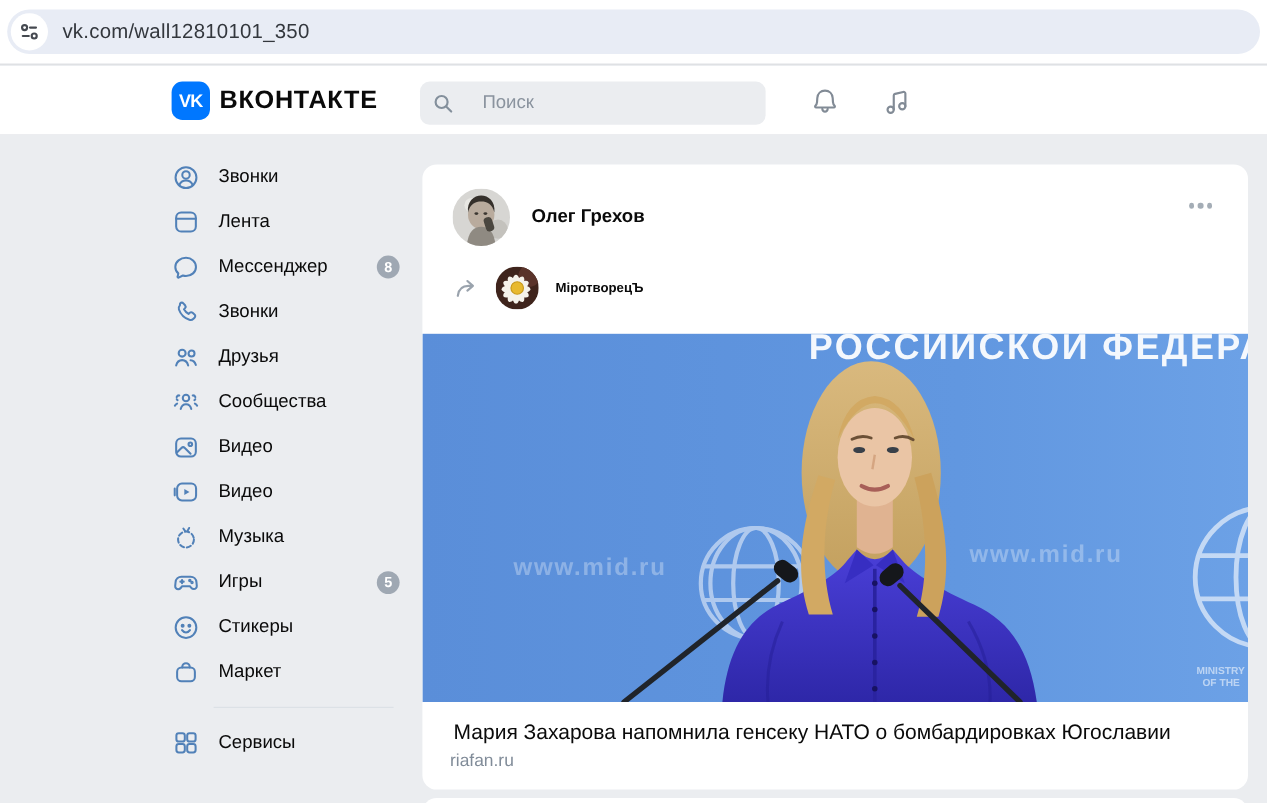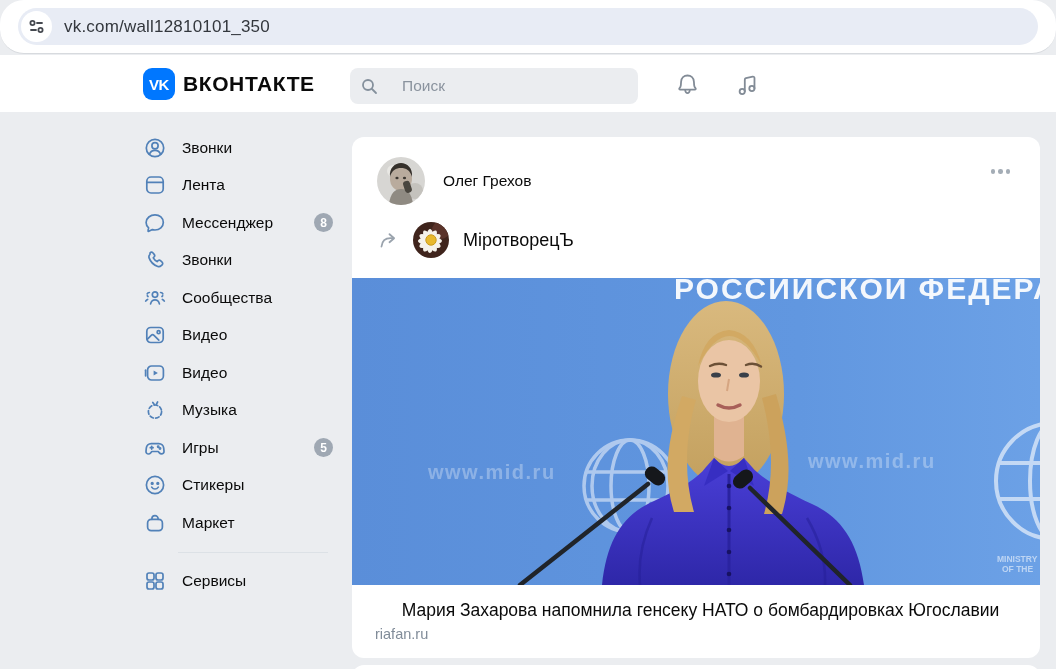--- a/index.html
+++ b/index.html
@@ -1,21 +1,21 @@
 <!DOCTYPE html>
 <html><head>
 <meta charset="utf-8">
 <style>
   * { box-sizing: border-box; margin: 0; padding: 0; }
   html,body { width:1056px; height:669px; overflow:hidden; background:#ebedf0;
     font-family:"Liberation Sans", sans-serif; }
 
   
   .browser-bar { position:absolute; left:0; top:0; width:1056px; height:54px;
-    background:#fff; border-bottom:1px solid #d7dade; display:flex; align-items:center; padding:0 18px;border-radius:24px; }
+    background:#fff; border-bottom:1px solid #d7dade; display:flex; align-items:center; padding:0 6px; }
   .url-pill { flex:1; height:37px; background:#e8ecf5; border-radius:19px;
     display:flex; align-items:center; }
   .tune-circle { width:31px; height:31px; background:#fff; border-radius:50%;
     margin-left:3px; display:flex; align-items:center; justify-content:center; }
   .url-text { margin-left:12px; font-size:17px; color:#33373d; letter-spacing:.2px; }
 
   
   .vk-header { position:absolute; left:0; top:55px; width:1056px; height:57px;
     background:#fff; box-shadow:0 1px 0 #dfe2e6; }
   .vk-logo { position:absolute; left:143px; top:13px; width:32px; height:32px;
@@ -42,30 +42,30 @@
   .badge { margin-left:auto; min-width:19px; height:19px; border-radius:10px; background:#9fa8b3;
     color:#fff; font-size:12px; font-weight:bold; display:flex; align-items:center;
     justify-content:center; padding:0 5px; }
   .side-divider { height:1px; background:#dce1e6; margin:10px 0 10px 35px; width:150px; }
 
   
   .content { position:absolute; left:352px; top:25px; width:688px; }
   .post-card { background:#fff; border-radius:12px; position:relative; }
   .post-head { padding:20px 0 0 25px; display:flex; align-items:center; }
   .avatar48 { width:48px; height:48px; border-radius:50%; overflow:hidden; flex:none; cursor:pointer; }
-  .author-name { margin-left:18px; font-size:15.5px; font-weight:400; color:#0a0a0a; cursor:pointer; }
+  .author-name { margin-left:18px; font-size:15.5px; font-weight:700; color:#0a0a0a; cursor:pointer; }
   .more-btn { position:absolute; right:30px; top:32px; display:flex; gap:3px; cursor:pointer; }
   .more-btn i { width:4.5px; height:4.5px; border-radius:50%; background:#a4adb6; }
   .repost-row { margin-top:17px; padding-left:26px; display:flex; align-items:center; }
   .repost-arrow { width:20px; height:20px; flex:none; display:flex; }
   .avatar36 { width:36px; height:36px; border-radius:50%; overflow:hidden; flex:none;
     margin-left:15px; cursor:pointer; }
-  .repost-name { margin-left:14px; font-size:18px; font-weight:400; color:#0a0a0a; cursor:pointer; }
+  .repost-name { margin-left:14px; font-size:11px; font-weight:700; color:#0a0a0a; cursor:pointer; }
   .post-image { margin-top:20px; width:688px; height:307px; cursor:pointer; line-height:0; }
-  .post-title { padding:14px 28px 0 37px; font-size:17.5px; line-height:22px; color:#0a0a0a;text-align:center; }
+  .post-title { padding:14px 28px 0 26px; font-size:17.5px; line-height:22px; color:#0a0a0a; }
   .post-source { padding:5px 24px 16px 23px; font-size:14.5px; color:#818c99; }
   .next-card { margin-top:7px; height:60px; background:#fff; border-radius:12px; }
 </style>
 </head>
 <body>
 
 <div class="browser-bar">
   <div class="url-pill">
     <div class="tune-circle">
       <svg width="17" height="17" viewBox="0 0 17 17" fill="none" stroke="#454950" stroke-width="1.8" stroke-linecap="round">
@@ -135,20 +135,31 @@
         <span class="s-label">Мессенджер</span>
         <span class="badge">8</span>
       </div>
       <div class="side-item">
         <span class="s-icon">
           <svg width="24" height="24" viewBox="0 0 24 24" fill="none" stroke="#5181b8" stroke-width="1.7" stroke-linecap="round" stroke-linejoin="round">
             <path d="M7.1 4.8c.8-.8 2-.8 2.7 0l1.4 1.6c.6.7.6 1.7 0 2.4l-.9 1c.9 1.6 2.2 2.9 3.8 3.8l1-.9c.7-.6 1.7-.6 2.4 0l1.6 1.4c.8.7.8 1.9 0 2.7l-.9.9c-.9.9-2.2 1.2-3.4.8-4-1.4-7.3-4.6-8.7-8.6-.4-1.2-.1-2.5.8-3.4z"></path>
           </svg>
         </span>
         <span class="s-label">Звонки</span>
+      </div>
+      <div class="side-item">
+        <span class="s-icon">
+          <svg width="24" height="24" viewBox="0 0 24 24" fill="none" stroke="#5181b8" stroke-width="1.7" stroke-linecap="round" stroke-linejoin="round">
+            <circle cx="8.8" cy="8.3" r="2.9"></circle>
+            <path d="M3.8 18.6c.7-3 2.6-4.5 5-4.5s4.3 1.5 5 4.5"></path>
+            <circle cx="16.6" cy="8.6" r="2.5"></circle>
+            <path d="M15.8 14.2c2.2.2 3.8 1.6 4.4 4"></path>
+          </svg>
+        </span>
+        <span class="s-label">Друзья</span>
       </div>
       <div class="side-item">
         <span class="s-icon">
           <svg width="24" height="24" viewBox="0 0 24 24" fill="none" stroke="#5181b8" stroke-width="1.7" stroke-linecap="round" stroke-linejoin="round">
             <circle cx="12" cy="8.6" r="2.7"></circle>
             <path d="M7.6 17.9c.6-2.7 2.2-4 4.4-4s3.8 1.3 4.4 4"></path>
             <path d="M17.6 6.5a2.2 2.2 0 0 1 1.4 4" stroke-dasharray="2.6 1.8"></path>
             <path d="M6.4 6.5a2.2 2.2 0 0 0-1.4 4" stroke-dasharray="2.6 1.8"></path>
             <path d="M19.4 13.4c1.3.6 2.1 1.7 2.5 3.3" stroke-dasharray="2.6 1.8"></path>
             <path d="M4.6 13.4c-1.3.6-2.1 1.7-2.5 3.3" stroke-dasharray="2.6 1.8"></path>

